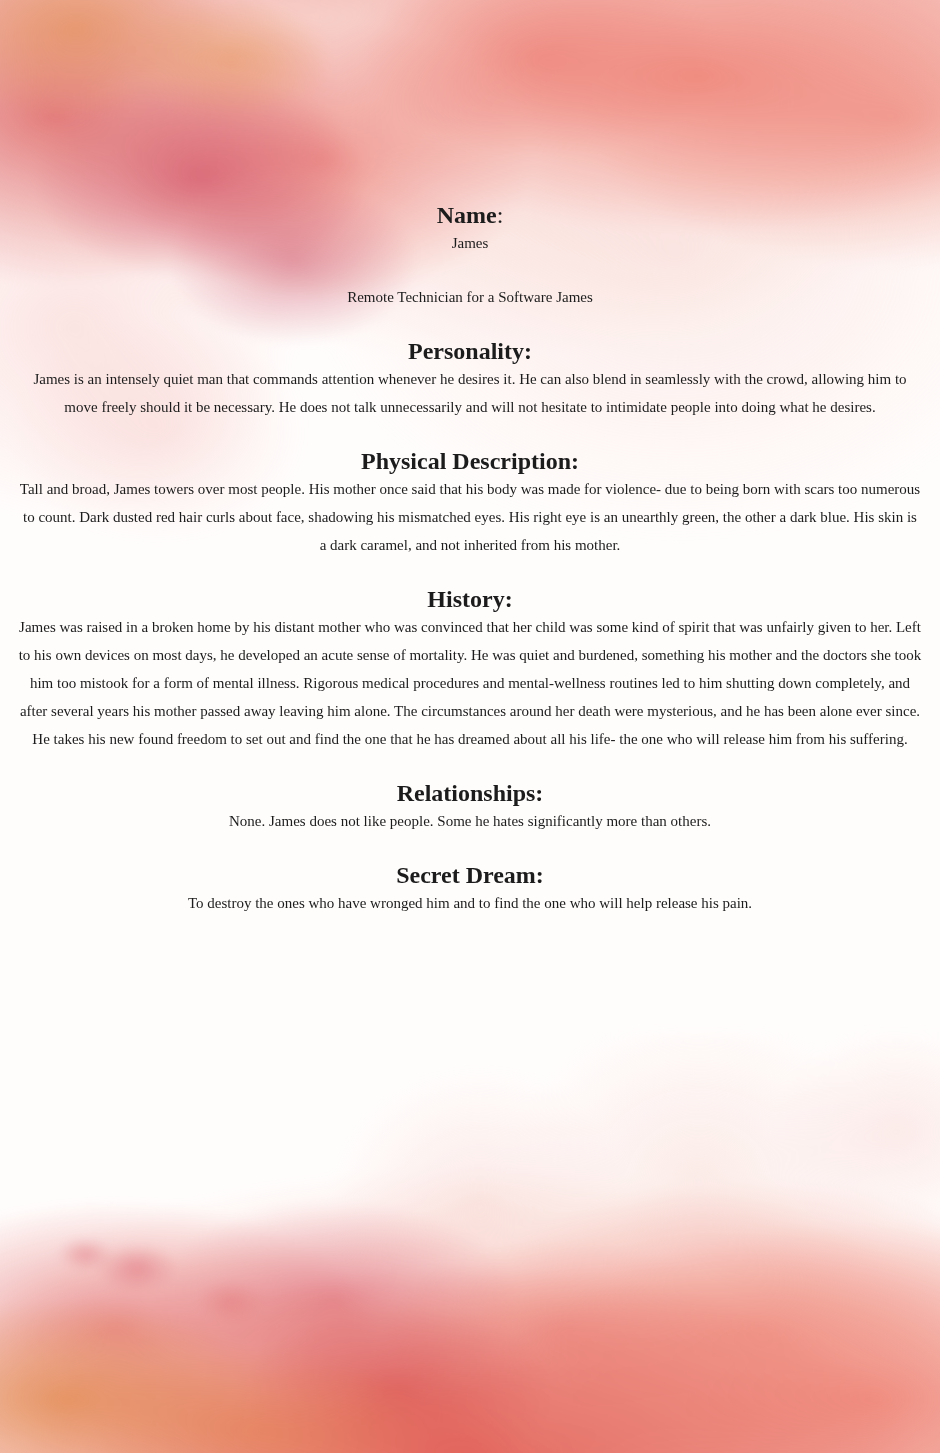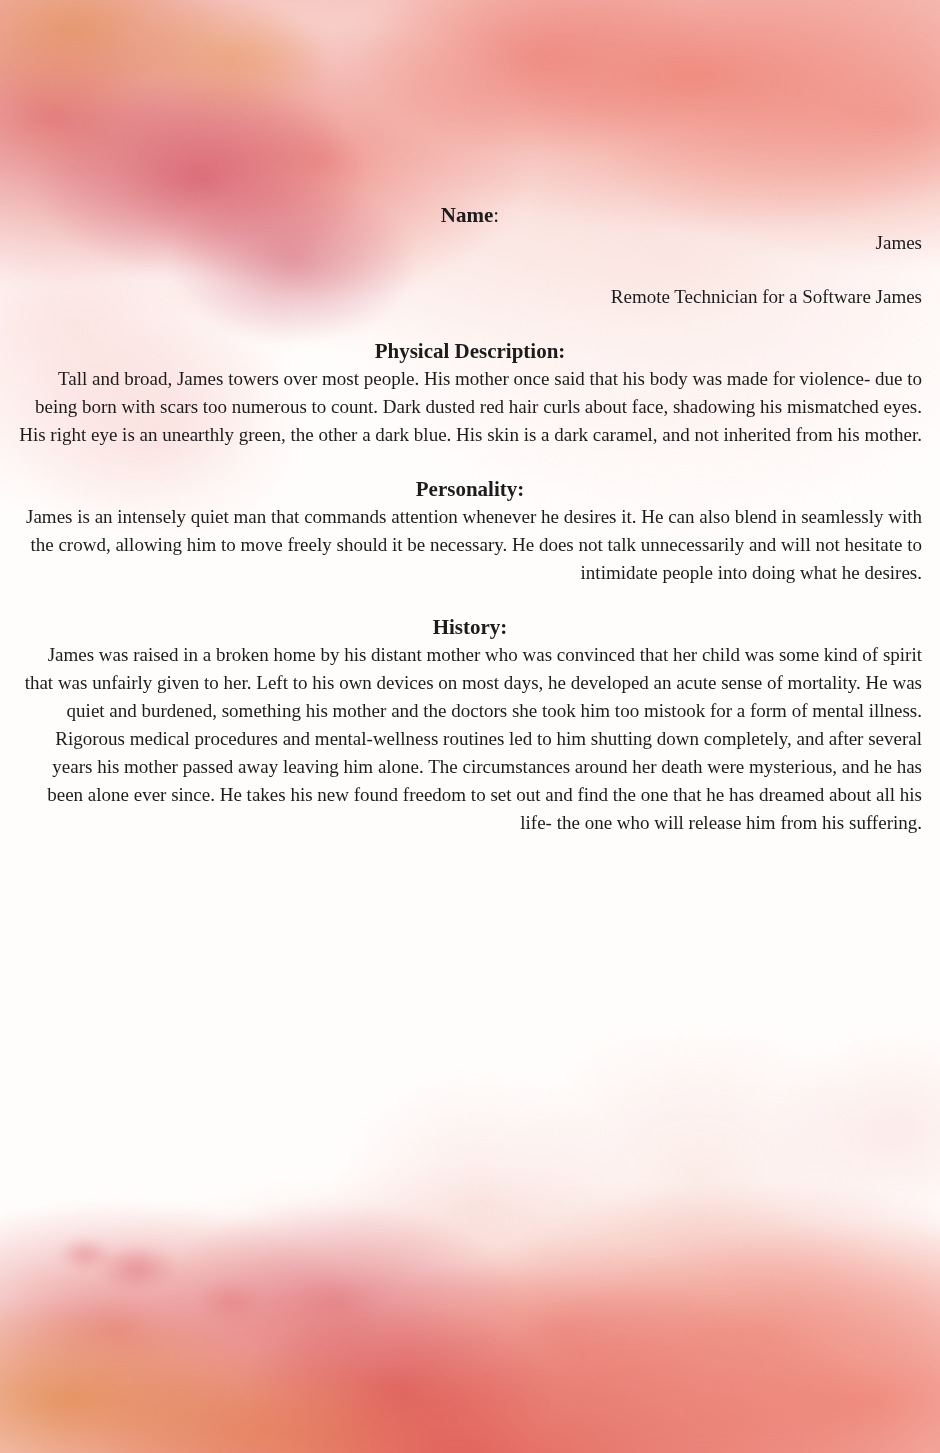--- a/index.html
+++ b/index.html
@@ -63,29 +63,28 @@
 
   
   .content {
     position: relative; z-index: 2;
     width: 940px;
     padding: 201px 18px 0;
     text-align: center;
   }
   .sec { margin-bottom: 26px; }
   .sec-title {
-    font-size: 21px;
+    font-size: 24px;
     line-height: 28px;
     font-weight: 700;
   }
   .sec-title .colon { font-weight: 400; }
   .sec-body {
-    font-size: 19px;
+    font-size: 15px;
     line-height: 28px;
-    text-align: right;
   }
 </style>
 </head>
 <body>
 
 <div class="page">
   <div class="wc wc-top"></div>
   <div class="wc wc-bottom"></div>
   <main class="content">
   <section class="sec">
@@ -93,31 +92,37 @@
     <p class="sec-body">James</p>
   </section>
 
 
   <section class="sec">
     <p class="sec-body">Remote Technician for a Software James</p>
   </section>
 
 
   <section class="sec">
-    <h2 class="sec-title"><span class="bold">Physical Description:</span><span class="colon"></span></h2>
-    <p class="sec-body">Tall and broad, James towers over most people. His mother once said that his body was made for violence- due to being born with scars too numerous to count. Dark dusted red hair curls about face, shadowing his mismatched eyes. His right eye is an unearthly green, the other a dark blue. His skin is a dark caramel, and not inherited from his mother.</p>
+    <h2 class="sec-title"><span class="bold">Personality:</span><span class="colon"></span></h2>
+    <p class="sec-body">James is an intensely quiet man that commands attention whenever he desires it. He can also blend in seamlessly with the crowd, allowing him to move freely should it be necessary. He does not talk unnecessarily and will not hesitate to intimidate people into doing what he desires.</p>
   </section>
 
   <section class="sec">
-    <h2 class="sec-title"><span class="bold">Personality:</span><span class="colon"></span></h2>
-    <p class="sec-body">James is an intensely quiet man that commands attention whenever he desires it. He can also blend in seamlessly with the crowd, allowing him to move freely should it be necessary. He does not talk unnecessarily and will not hesitate to intimidate people into doing what he desires.</p>
+    <h2 class="sec-title"><span class="bold">Physical Description:</span><span class="colon"></span></h2>
+    <p class="sec-body">Tall and broad, James towers over most people. His mother once said that his body was made for violence- due to being born with scars too numerous to count. Dark dusted red hair curls about face, shadowing his mismatched eyes. His right eye is an unearthly green, the other a dark blue. His skin is a dark caramel, and not inherited from his mother.</p>
   </section>
 
   <section class="sec">
     <h2 class="sec-title"><span class="bold">History:</span><span class="colon"></span></h2>
     <p class="sec-body">James was raised in a broken home by his distant mother who was convinced that her child was some kind of spirit that was unfairly given to her. Left to his own devices on most days, he developed an acute sense of mortality. He was quiet and burdened, something his mother and the doctors she took him too mistook for a form of mental illness. Rigorous medical procedures and mental-wellness routines led to him shutting down completely, and after several years his mother passed away leaving him alone. The circumstances around her death were mysterious, and he has been alone ever since. He takes his new found freedom to set out and find the one that he has dreamed about all his life- the one who will release him from his suffering.</p>
   </section>
 
   <section class="sec">
+    <h2 class="sec-title"><span class="bold">Relationships:</span><span class="colon"></span></h2>
+    <p class="sec-body">None. James does not like people. Some he hates significantly more than others.</p>
   </section>
 
+  <section class="sec">
+    <h2 class="sec-title"><span class="bold">Secret Dream:</span><span class="colon"></span></h2>
+    <p class="sec-body">To destroy the ones who have wronged him and to find the one who will help release his pain.</p>
+  </section>
 </main>
 </div>
 
 </body></html>

